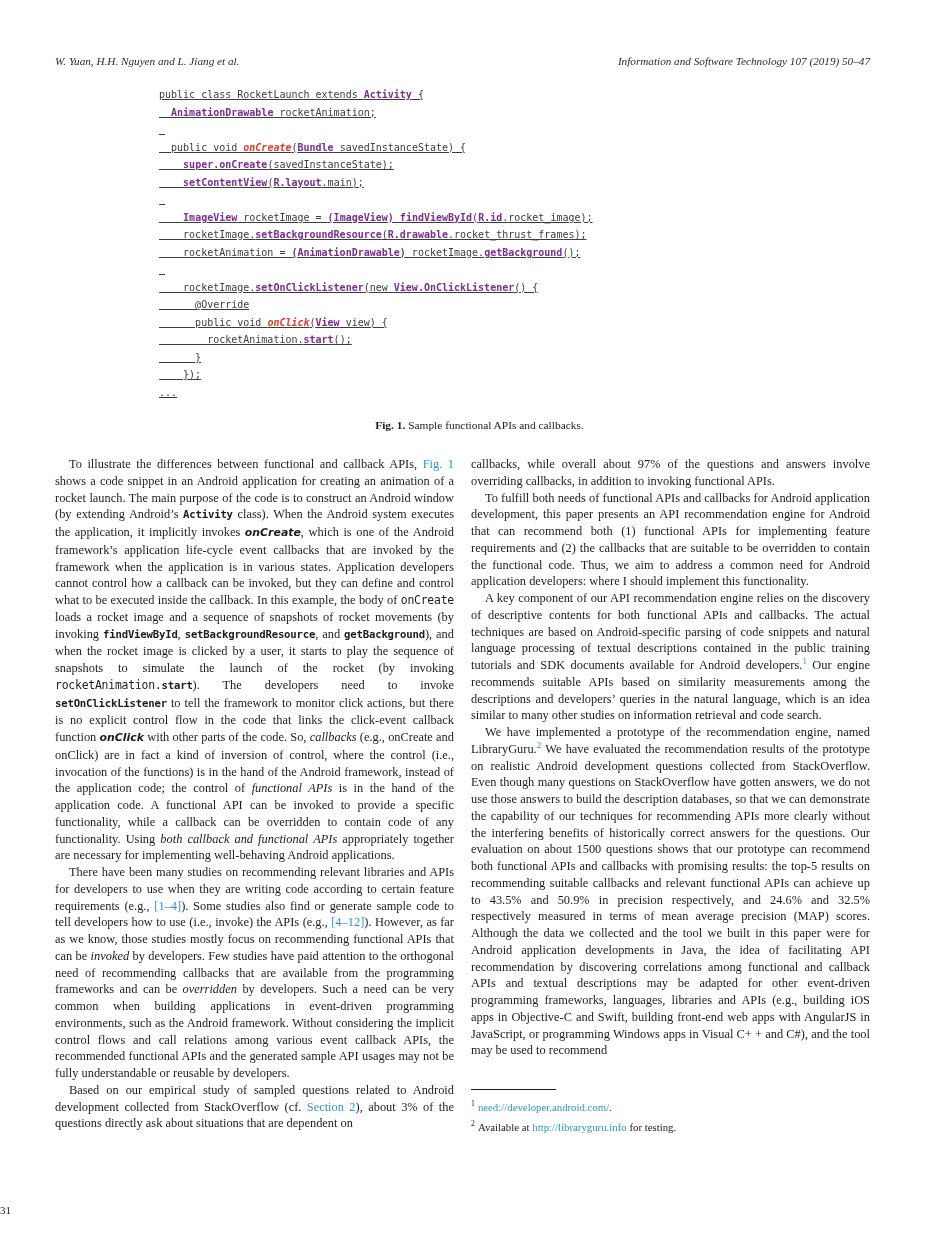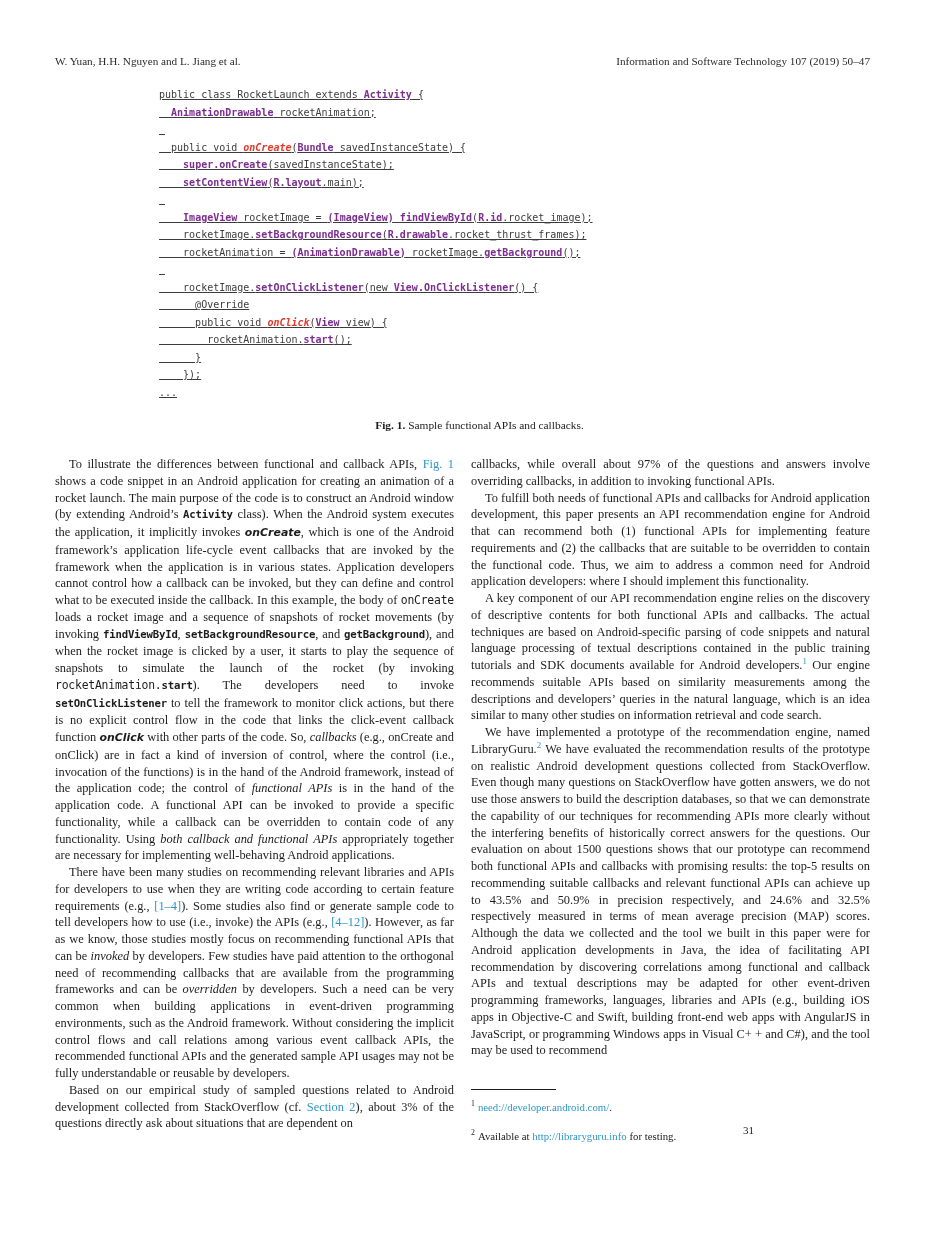--- a/index.html
+++ b/index.html
@@ -8,21 +8,21 @@
     width:925px;height:1234px;
     background:#ffffff;
     font-family:"Liberation Serif", serif;
     color:#1c1c1c;
     overflow:hidden;
   }
   
   .runhead{
     position:absolute;top:55px;left:55px;right:55px;
     display:flex;justify-content:space-between;
-    font-size:11.2px;color:#2a2a2a;gap:35px;
+    font-size:11.2px;font-style:italic;color:#2a2a2a;gap:35px;
   }
   
   .codeblock{
     position:absolute;top:86px;left:159px;
     font-family:"DejaVu Sans Mono", monospace;
     font-size:10px;line-height:17.5px;
     color:#3c3c3c;white-space:pre;text-decoration:underline;
   }
   .code-line{min-height:17.5px;}
   .c-k{color:#7b2d90;font-weight:bold;}
@@ -44,25 +44,25 @@
   .lnk{color:#2e96c6;text-decoration:none;cursor:pointer;}
   .mb{font-family:"DejaVu Sans Mono", monospace;font-weight:bold;font-size:0.86em;letter-spacing:-0.2px;}
   .mn{font-family:"DejaVu Sans Mono", monospace;font-size:0.92em;letter-spacing:-0.2px;}
   .bi{font-weight:bold;font-style:italic;font-family:"DejaVu Sans", sans-serif;font-size:0.88em;}
   sup{font-size:0.72em;line-height:0;}
   
   .footnotes{margin-top:30px;}
   .fn-rule{width:85px;border-top:1.4px solid #1c1c1c;margin-bottom:6px;}
   .fn{font-size:10.8px;line-height:15.5px;text-align:left;}
   .fn .fn-marker{font-size:0.72em;vertical-align:super;margin-right:3px;}
-  .fn + .fn{margin-top:10px;}
+  .fn + .fn{margin-top:1px;}
   
   .pageno{
-    position:absolute;top:1124px;left:0;width:754px;
-    text-align:right;font-size:11px;color:#1c1c1c;
+    position:absolute;top:1204px;left:0;width:754px;
+    text-align:left;font-size:11px;color:#1c1c1c;
   }
 </style>
 </head>
 <body>
 
 <div id="page">
 
   <div class="runhead">
     <span>W. Yuan, H.H. Nguyen and L. Jiang et al.</span>
     <span>Information and Software Technology 107 (2019) 50–47</span>

